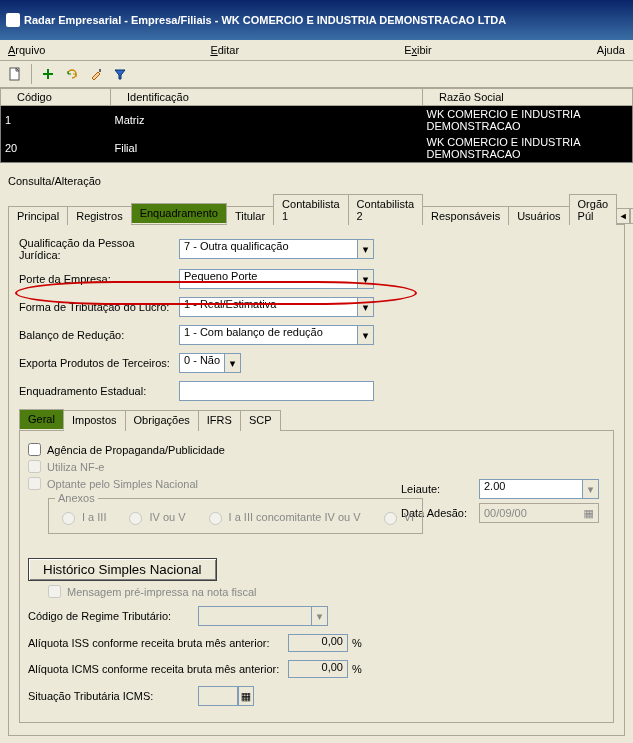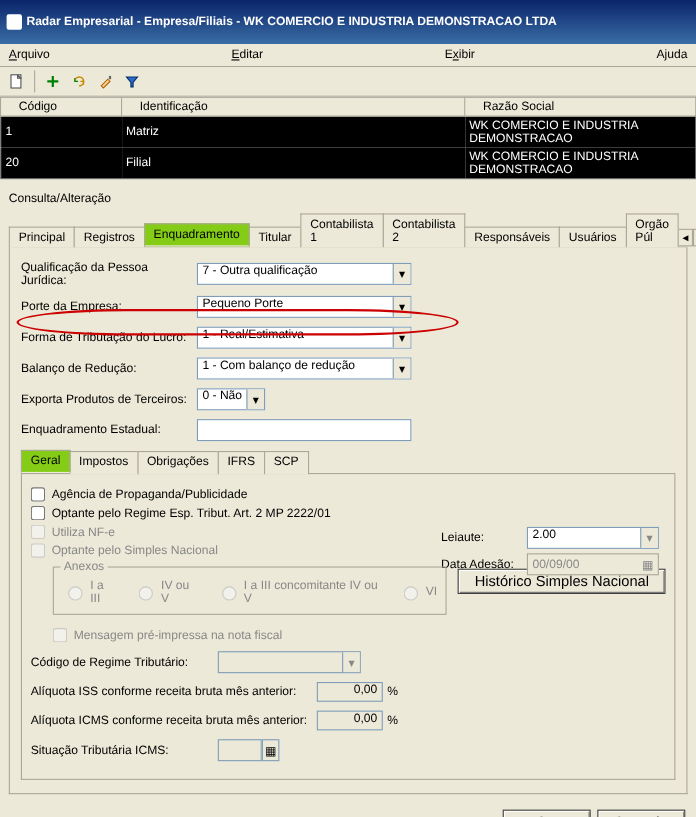--- a/index.html
+++ b/index.html
@@ -90,21 +90,21 @@
     padding: 3px 8px;
     border:1px solid #aca899;
     border-bottom:none;
     background:#ece9d8;
     margin-right:-1px;
     cursor:default;
     position: relative;
     top: 1px;
   }
   .tab.active {
-    background:#84cc16;
+    background:#4d7c0f;
     top: 0;
     padding-bottom:4px;
     z-index:2;
     border-bottom: 1px solid #ece9d8;
   }
   .tabscroll {
     margin-left:auto;
     display:flex;
   }
   .tabscroll span {
@@ -353,24 +353,20 @@
       <div class="tab">Impostos</div>
       <div class="tab">Obrigações</div>
       <div class="tab">IFRS</div>
       <div class="tab">SCP</div>
     </div>
     <div class="inner-tabbody" style="position:relative;">
       <div class="chk">
         <input type="checkbox" style="">
         <span>Agência de Propaganda/Publicidade</span>
       </div>
-      <div class="chk">
-        <input type="checkbox" style="">
-        <span>Optante pelo Regime Esp. Tribut. Art. 2 MP 2222/01</span>
-      </div>
       <div class="chk disabled">
         <input type="checkbox" disabled="" style="">
         <span>Utiliza NF-e</span>
         <div class="rightcol" style="top:48px; display:flex; align-items:center; gap:8px;">
           <span style="color:#000;width:70px;">Leiaute:</span>
           <div class="select-wrap" style="min-width:120px">
             <span class="val" style="color:#000">2.00</span>
             <div class="ddbtn">▾</div>
           </div>
         </div>
@@ -380,21 +376,21 @@
         <span>Optante pelo Simples Nacional</span>
         <div class="rightcol" style="top:72px; display:flex; align-items:center; gap:8px;">
           <span style="color:#000;width:70px;">Data Adesão:</span>
           <div class="date-disabled">
             <span>00/09/00</span>
             <span>▦</span>
           </div>
         </div>
       </div>
 
-      <div style="display:flex; align-items:flex-start; gap:10px;">
+      <div style="display:flex; align-items:flex-start; gap:10px;flex-direction:column;">
         <div class="groupbox disabled" style="flex:1; margin-left:20px;">
           <div class="gtitle">Anexos</div>
           <div class="radio-row">
             <label>
                 <input type="radio" disabled="" style="">
                 <span>I a III</span>
               </label>
             <label>
                 <input type="radio" disabled="" style="">
                 <span>IV ou V</span>

